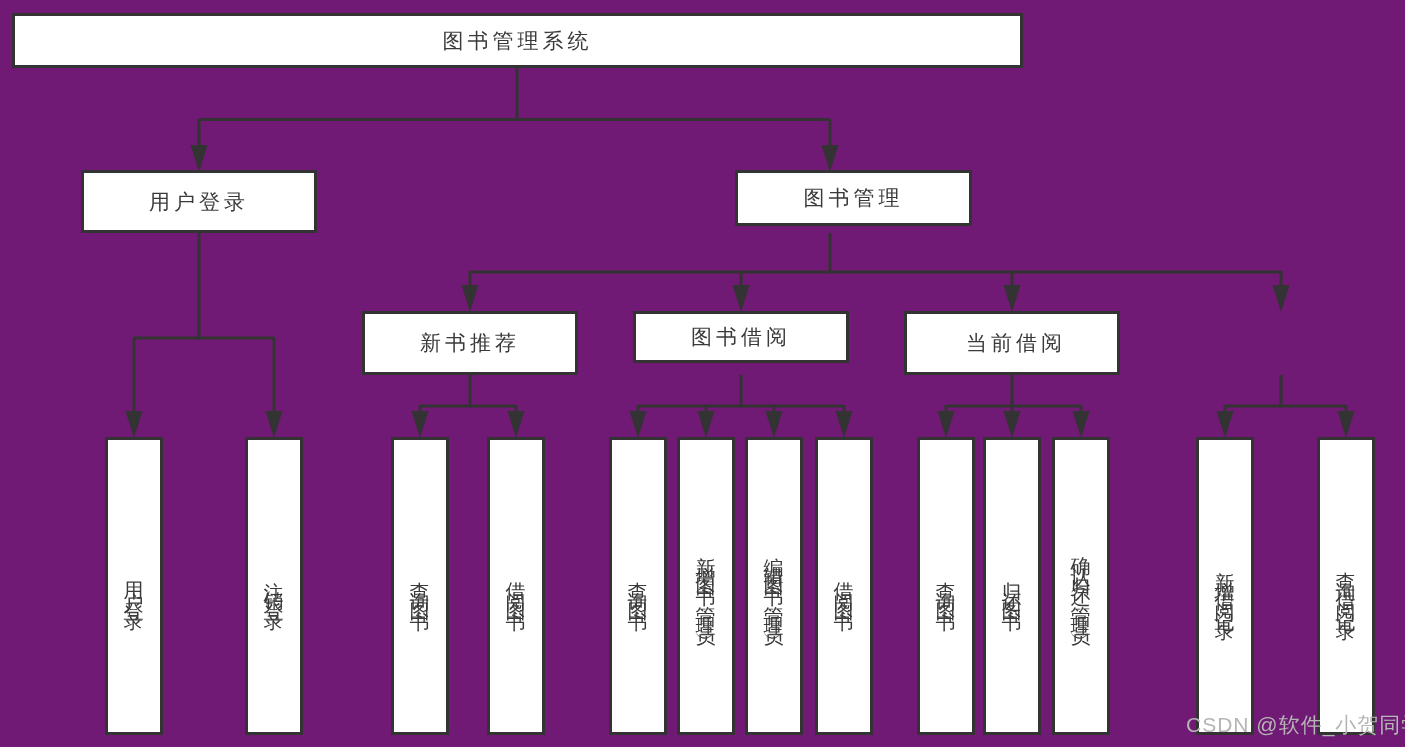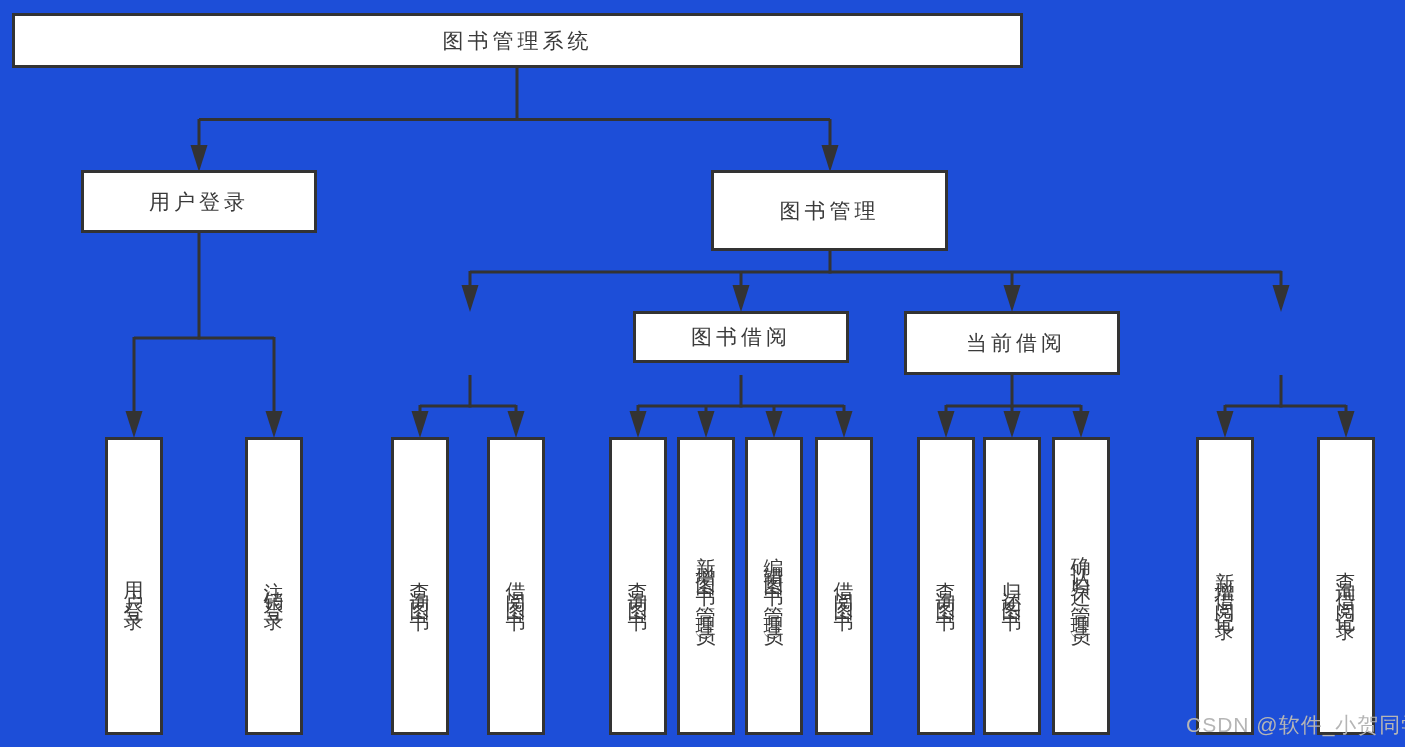--- a/index.html
+++ b/index.html
@@ -1,20 +1,20 @@
 <!DOCTYPE html>
 <html><head>
 <meta charset="utf-8">
 <style>
   html, body { margin: 0; padding: 0; background: #ffffff; }
   .canvas {
     position: relative;
     width: 1405px;
     height: 747px;
-    background: #1d4ed8;
+    background: #701a75;
     font-family: "Liberation Sans", "DejaVu Sans", sans-serif;
     color: #3a3a3a;
     overflow: hidden;
   }
   svg.connectors {
     position: absolute;
     left: 0; top: 0;
     width: 1405px; height: 747px;
   }
   .box {
@@ -120,22 +120,23 @@
       <polygon points="1003.5,411 1020.5,411 1012,438"></polygon>
       <polygon points="1072.5,411 1089.5,411 1081,438"></polygon>
       <polygon points="1216.5,411 1233.5,411 1225,438"></polygon>
       <polygon points="1337.5,411 1354.5,411 1346,438"></polygon>
     </g>
   </svg>
 
   <div class="box hbox" style="left:12px; top:13px; width:1011px; height:55px;">图书管理系统</div>
 
   <div class="box hbox" style="left:81px; top:170px; width:236px; height:63px;">用户登录</div>
-  <div class="box hbox" style="left:711px; top:170px; width:237px; height:81px;">图书管理</div>
+  <div class="box hbox" style="left:735px; top:170px; width:237px; height:56px;">图书管理</div>
 
+  <div class="box hbox" style="left:362px; top:311px; width:216px; height:64px;">新书推荐</div>
   <div class="box hbox" style="left:633px; top:311px; width:216px; height:52px;">图书借阅</div>
   <div class="box hbox" style="left:904px; top:311px; width:216px; height:64px;padding-left:8px;">当前借阅</div>
 
   <div class="box vbox" style="left:105px; top:437px; width:58px; height:298px;">用户登录</div>
   <div class="box vbox" style="left:245px; top:437px; width:58px; height:298px;">注销登录</div>
 
   <div class="box vbox" style="left:391px; top:437px; width:58px; height:298px;">查询图书</div>
   <div class="box vbox" style="left:487px; top:437px; width:58px; height:298px;">借阅图书</div>
 
   <div class="box vbox" style="left:609px; top:437px; width:58px; height:298px;">查询图书</div>

